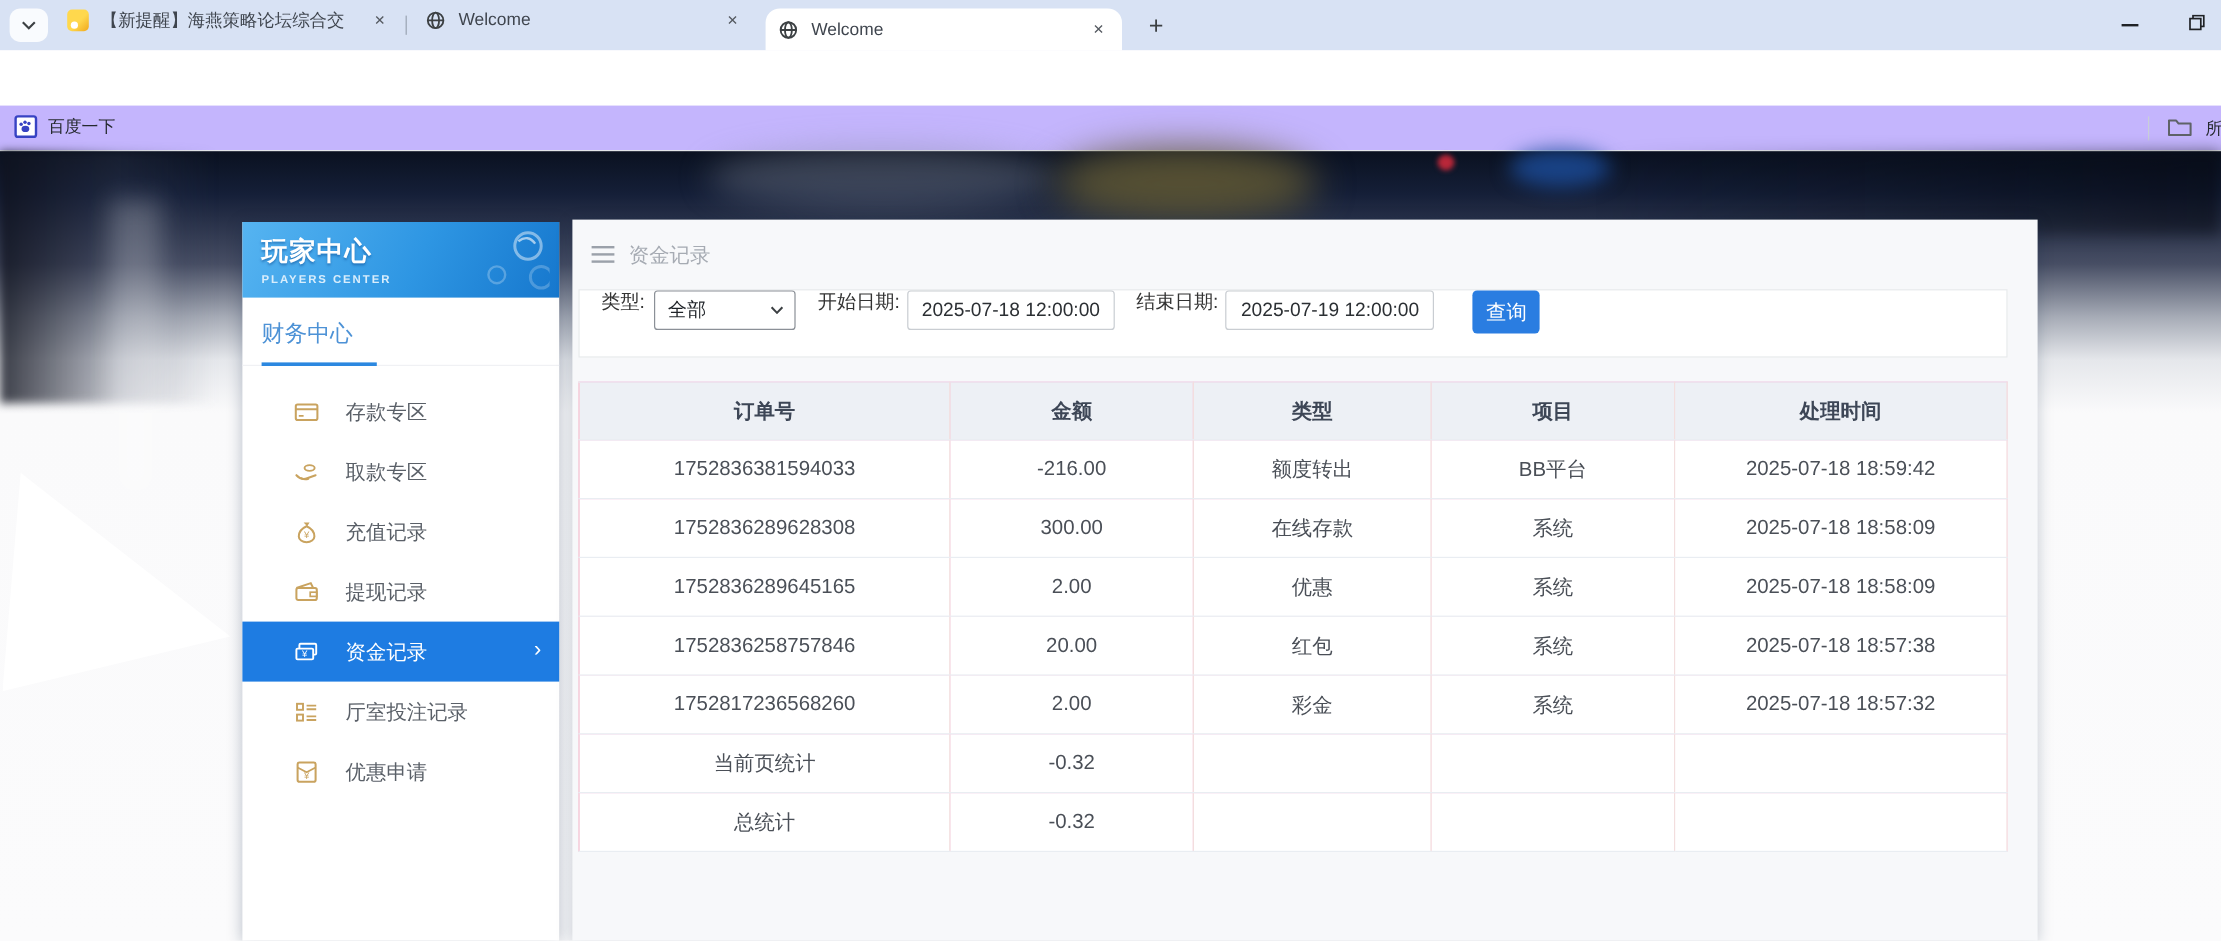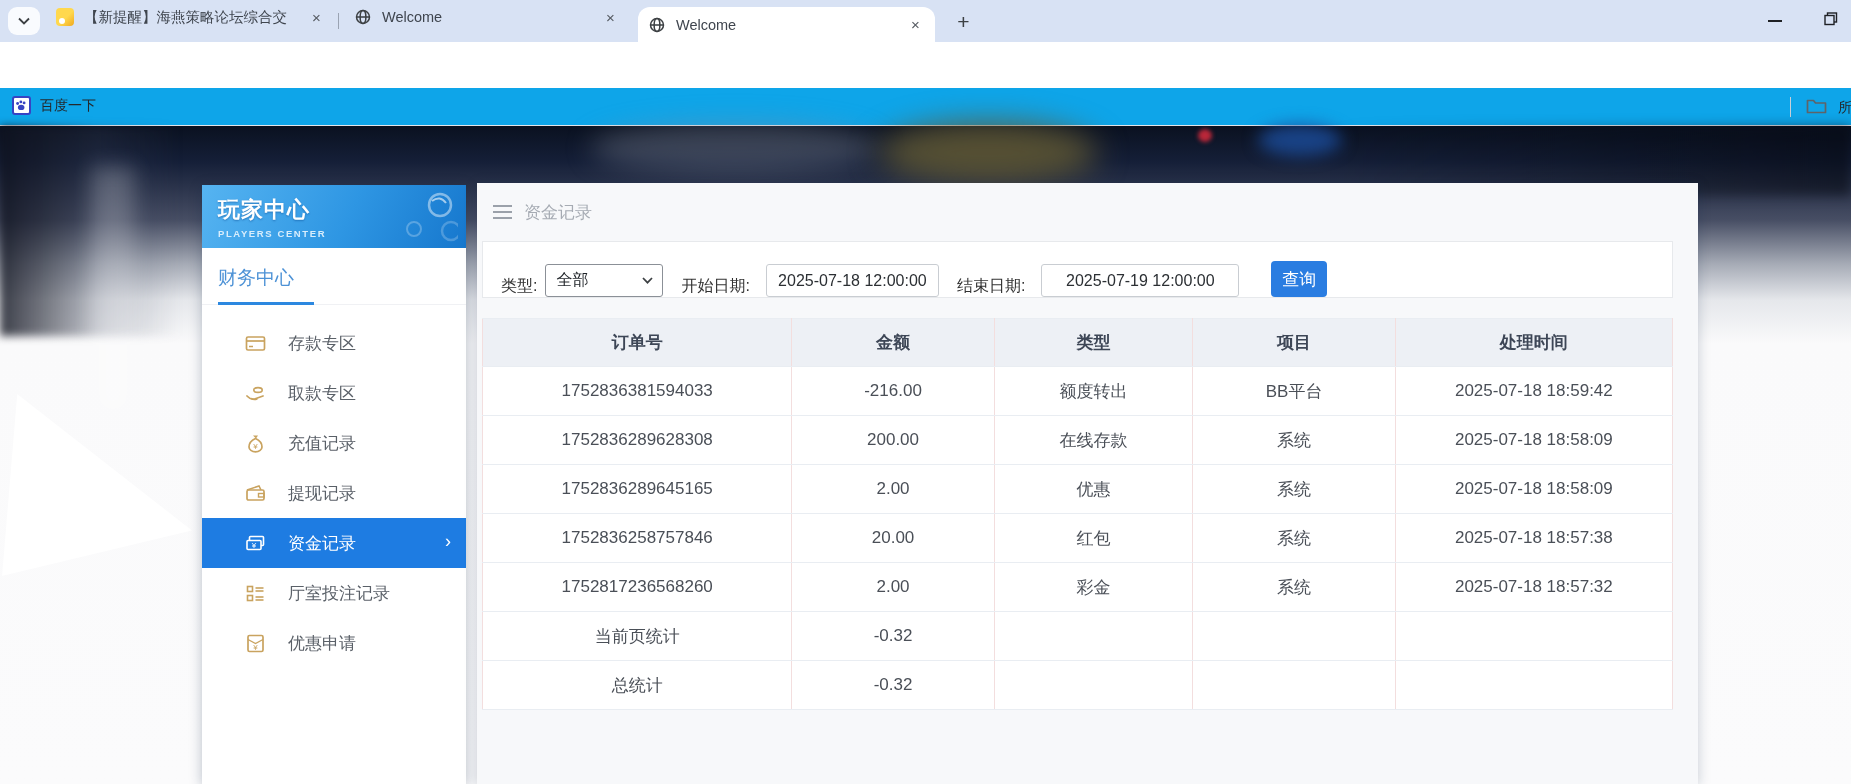--- a/index.html
+++ b/index.html
@@ -22,21 +22,21 @@
   .win-min { position:absolute; left:1768px; top:20px; width:14px; border-top:2px solid #1f2125; }
   .win-restore { position:absolute; left:1824px; top:12px; }
 
   .toolbar { position:absolute; top:42px; left:0; width:1851px; height:46px; background:#ffffff; }
   .nav-glyph { position:absolute; top:52px; font-size:21px; color:#5f6368; }
   .omnibox { position:absolute; left:196px; top:49px; width:1618px; height:34px; border-radius:17px; background:#e9eef8; display:flex; align-items:center; }
   .omnibox .url { margin-left:10px; font-size:15.5px; color:#1d2023; }
   .star { position:absolute; left:1776px; top:56px; }
   .avatar { position:absolute; left:1830px; top:51px; width:29px; height:29px; }
 
-  .bookmarks { position:absolute; top:88px; left:0; width:1851px; height:38px; background:#0ea5e9; border-bottom:1px solid #e3e5e9; }
+  .bookmarks { position:absolute; top:88px; left:0; width:1851px; height:38px; background:#c4b5fd; border-bottom:1px solid #e3e5e9; }
   .bk-item { position:absolute; left:12px; top:8px; display:flex; align-items:center; gap:9px; font-size:14px; color:#24282d; }
   .baidu-ic { width:19px; height:19px; border:2px solid #3743c3; border-radius:3px; background:#fff; display:flex; align-items:center; justify-content:center; }
   .bk-divider { position:absolute; left:1790px; top:9px; width:1px; height:20px; background:#c9cfd8; }
   .bk-folder { position:absolute; left:1806px; top:9px; }
   .bk-overflow { position:absolute; left:1838px; top:11px; font-size:14px; color:#24282d; white-space:nowrap; }
 
   
   .page { position:absolute; top:126px; left:0; width:1851px; height:658px;
     background:linear-gradient(180deg,#0a1120 0px,#151f38 36px,#474e64 94px,#a6abb6 138px,#e5e7eb 174px,#fafafb 218px,#fbfbfc 100%); }
   .patch { position:absolute; border-radius:50%; }
@@ -63,26 +63,26 @@
   .side-item .ic { width:21px; height:21px; margin-right:22px; flex:0 0 auto; }
   .side-item.active { background:#1e7ce2; color:#ffffff; }
   .side-item.active .chev { position:absolute; right:15px; top:13px; font-size:18px; color:#fff; }
 
   
   .main { position:absolute; left:477px; top:57px; width:1221px; height:601px; background:#f7f8fa; box-shadow:0 2px 12px rgba(15,35,70,.22); }
   .main-title { display:flex; align-items:center; height:58px; padding-left:16px; }
   .ham { width:19px; display:flex; flex-direction:column; gap:3.5px; margin-right:12px; }
   .ham i { display:block; height:2.5px; background:#9ba1aa; }
   .main-title .txt { font-size:17px; color:#a6abb3; }
-  .filter { margin:0 25px 0 5px; height:57px; background:#fff; border:1px solid #e7e9ec; display:flex; align-items:flex-end; padding-left:18px; }
+  .filter { margin:0 25px 0 5px; height:57px; background:#fff; border:1px solid #e7e9ec; display:flex; align-items:flex-start; padding-left:18px; }
   .f-label { font-size:16px; color:#333; }
   .ml18 { margin-left:18px; }
   .f-select { width:118px; height:33px; margin-left:8px; border:1px solid #8b9097; border-radius:3px; background:#fff; display:flex; align-items:center; justify-content:space-between; padding:0 9px 0 10px; font-size:16px; color:#1f2328; cursor:default; }
-  .f-input { height:33px; margin-left:16px; border:1px solid #c9cdd2; border-radius:3px; text-align:center; font-size:16px; color:#2b2f33; font-family:"Liberation Sans",sans-serif; background:#fff; }
-  .w173 { width:173px; } .w174 { width:198px; }
+  .f-input { height:33px; margin-left:6px; border:1px solid #c9cdd2; border-radius:3px; text-align:center; font-size:16px; color:#2b2f33; font-family:"Liberation Sans",sans-serif; background:#fff; }
+  .w173 { width:173px; } .w174 { width:174px; }
   .query-btn { margin-left:32px; width:56px; height:36px; background:#2a7de1; border:none; border-radius:4px; color:#fff; font-size:17px; font-family:"Liberation Sans",sans-serif; cursor:pointer; }
   .table-wrap { margin:20px 25px 0 5px; }
   table { width:100%; border-collapse:collapse; table-layout:fixed; background:#f9a8d4; border:1px solid #f3dede; border-top-color:#e9edf2; }
   th { height:48px; background:#edf0f5; font-size:17px; font-weight:bold; color:#3d4656; border:1px solid; border-color:#e9edf2 #f3dede; text-align:center; }
   td { height:49px; font-size:17px; color:#4a4f57; border:1px solid; border-color:#e9edf2 #f3dede; text-align:center; background:#fff; }
 </style>
 </head>
 <body>
 
 <div class="tabstrip">
@@ -313,21 +313,21 @@
         <tbody>
           <tr>
             <td>1752836381594033</td>
               <td>-216.00</td>
               <td>额度转出</td>
               <td>BB平台</td>
               <td>2025-07-18 18:59:42</td>
           </tr>
           <tr>
             <td>1752836289628308</td>
-              <td>200.00</td>
+              <td>300.00</td>
               <td>在线存款</td>
               <td>系统</td>
               <td>2025-07-18 18:58:09</td>
           </tr>
           <tr>
             <td>1752836289645165</td>
               <td>2.00</td>
               <td>优惠</td>
               <td>系统</td>
               <td>2025-07-18 18:58:09</td>

